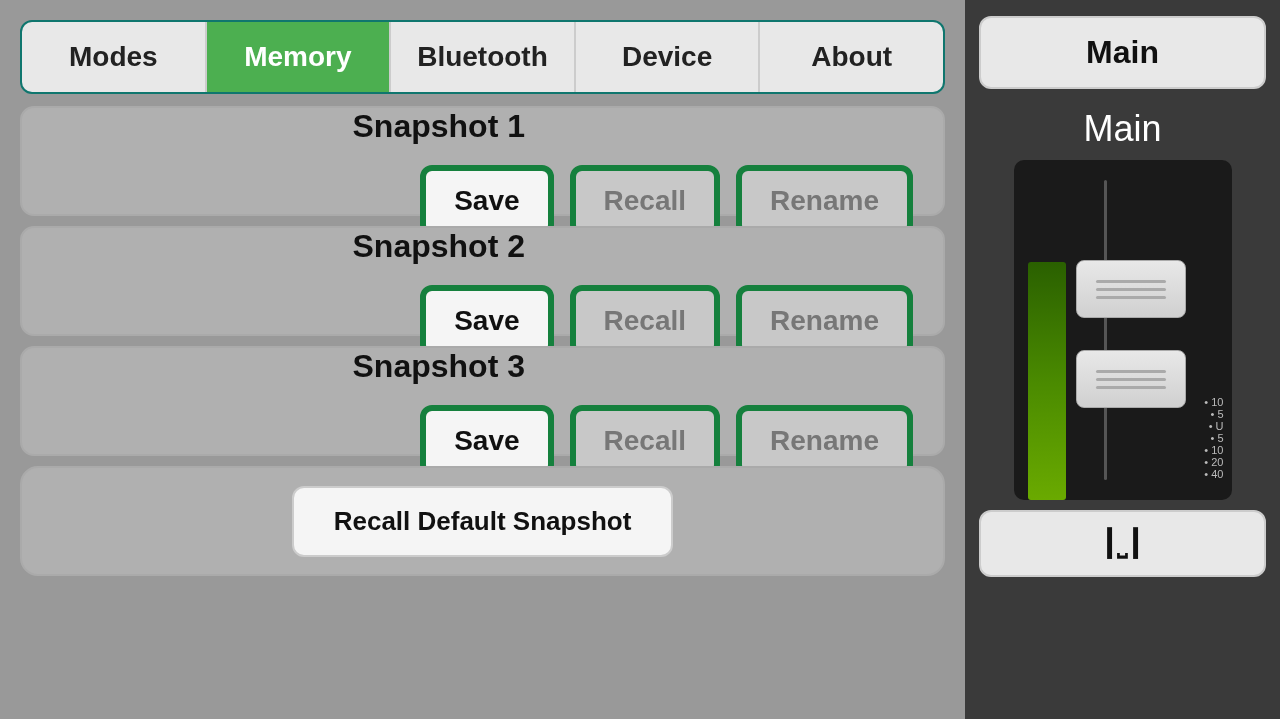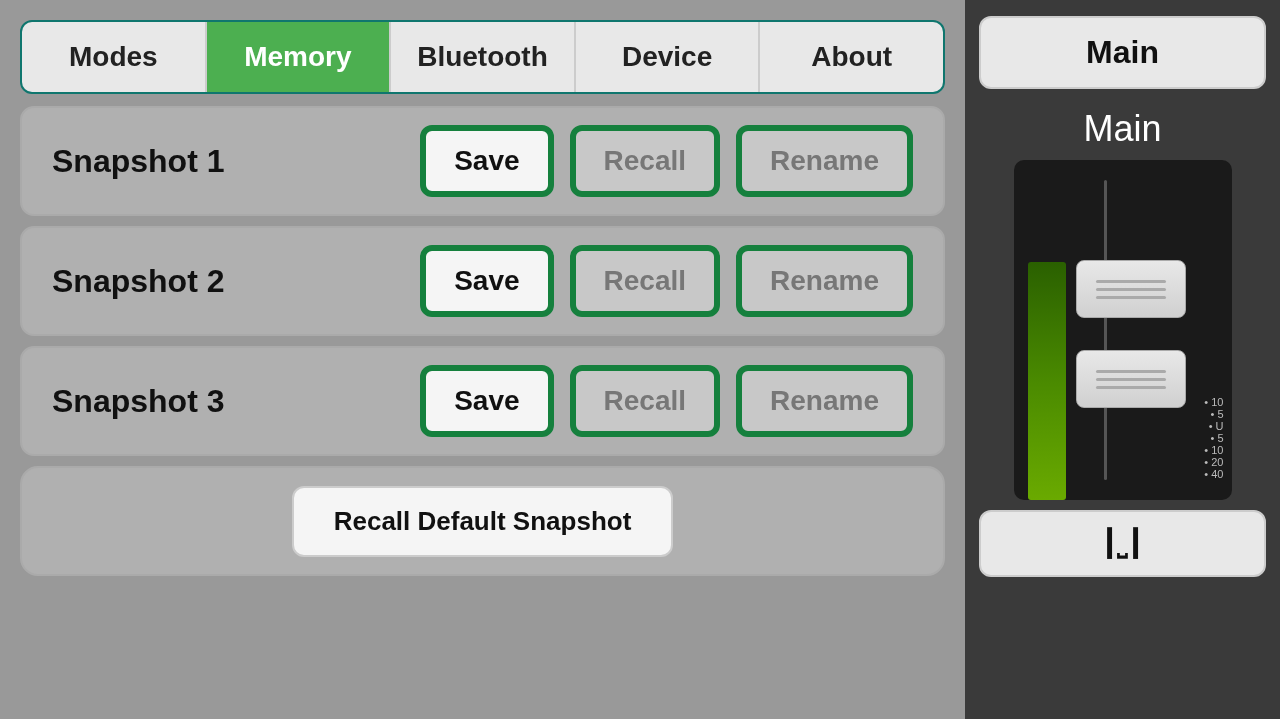--- a/index.html
+++ b/index.html
@@ -59,21 +59,21 @@
       display: flex;
       flex-direction: column;
       gap: 10px;
       flex: 1;
     }
     .snapshot-row {
       background: #b0b0b0;
       border-radius: 14px;
       border: 2px solid #aaa;
       display: flex;
-      flex-direction: row;
+      flex-direction: column;
       align-items: center;
       padding: 0 30px;
       height: 110px;
       gap: 20px;
     }
     .snapshot-label {
       font-size: 32px;
       font-weight: 700;
       color: #111;
       min-width: 260px;

